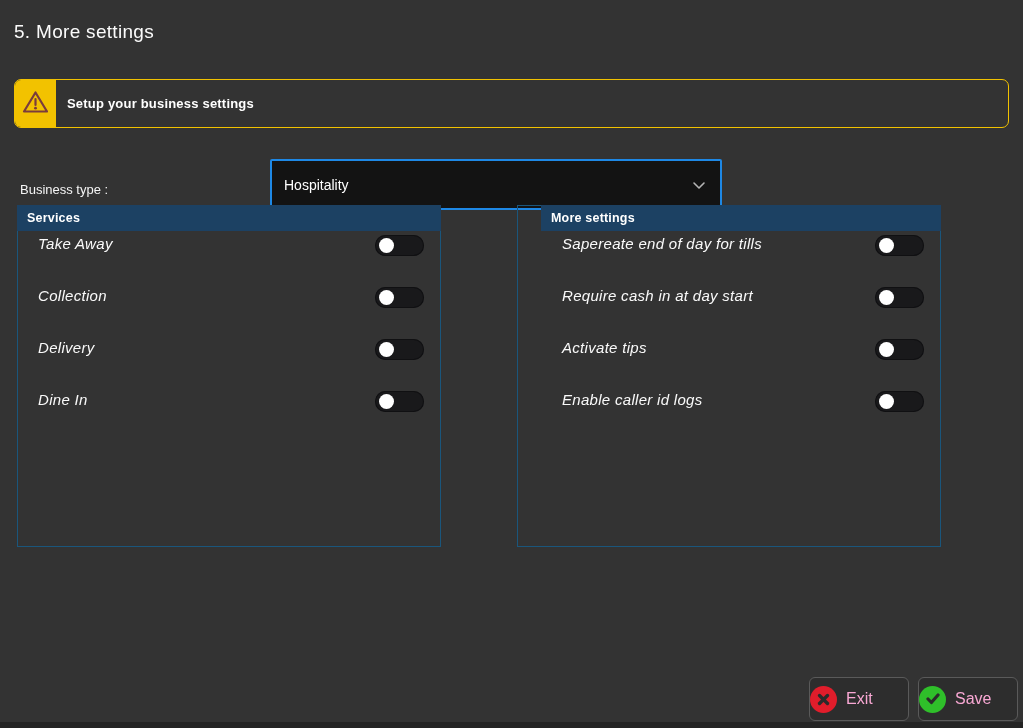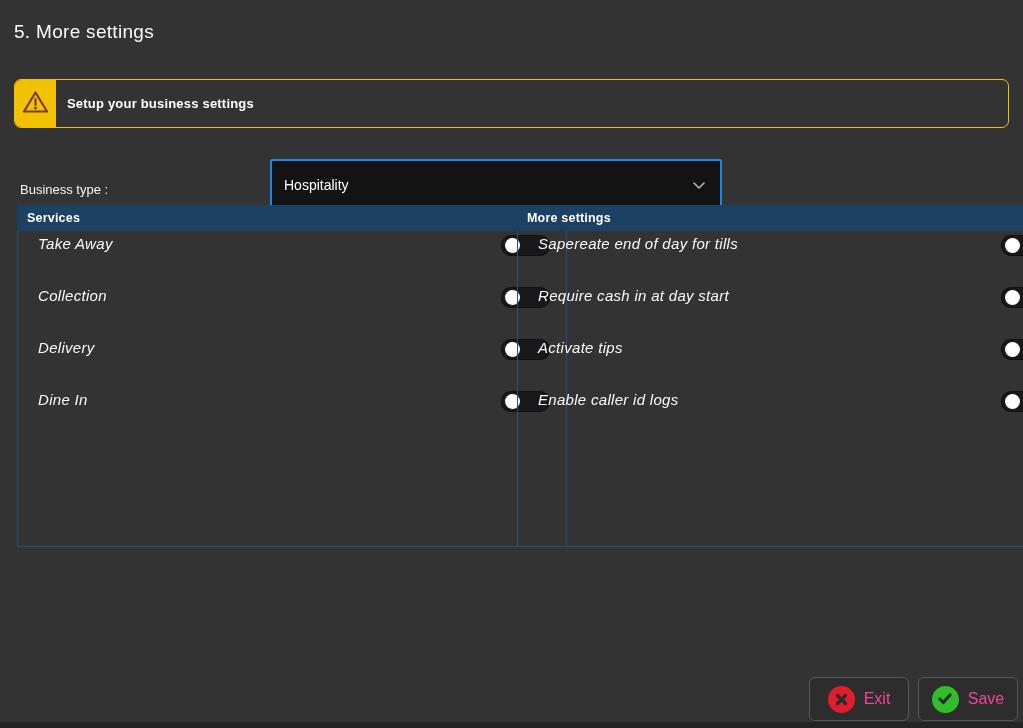--- a/index.html
+++ b/index.html
@@ -37,25 +37,25 @@
     position:absolute; left:270px; top:159px; width:452px; height:51px;
     background:#131313; border:2px solid #1e88e5; border-radius:2px;
     display:flex; align-items:center; padding:0 12px;
     font-size:14px; color:#ffffff; cursor:pointer;
   }
   .select .select-value { flex:1; }
   .select .chev { flex:0 0 auto; margin-right:2px; }
 
   
   .panel {
-    position:absolute; top:205px; width:550px; height:342px;
+    position:absolute; top:205px; width:424px; height:342px;
     border:1px solid #1a567c; background:transparent;
   }
   .panel.left  { left:17px; }
-  .panel.right { left:517px; }
+  .panel.right { left:517px;padding-left:24px; }
   .panel-header {
     height:26px; background:#1c4163; display:flex; align-items:center;
     padding-left:10px; font-size:12.5px; font-weight:700; letter-spacing:.2px;
     margin:-1px -1px 0 -1px;
   }
   .panel-body { padding-top:4px; }
   .setting-row {
     height:52px; display:flex; align-items:flex-start; justify-content:space-between;
     padding:0 16px 0 20px;
     font-style:italic;
@@ -70,22 +70,22 @@
   }
   .toggle::after {
     content:""; position:absolute; left:4px; top:3px; width:15px; height:15px;
     border-radius:50%; background:#ffffff;
   }
 
   
   .btn {
     position:absolute; top:677px; height:44px; width:100px;
     background:#2d2d2d; border:1px solid #5a5a5a; border-radius:6px;
-    display:flex; align-items:center; justify-content:center; gap:9px;
-    cursor:pointer; color:#ec4899; font-size:16px; font-weight:500;
+    display:flex; align-items:center; gap:9px;
+    cursor:pointer; color:#f9a8d4; font-size:16px; font-weight:500;
   }
   .btn-exit { left:809px; }
   .btn-save { left:918px; }
   .btn-circle {
     width:27px; height:27px; border-radius:50%;
     display:flex; align-items:center; justify-content:center; flex:0 0 auto;
   }
   .circle-red   { background:#e11d2b; }
   .circle-green { background:#2fbf2a; }
 

